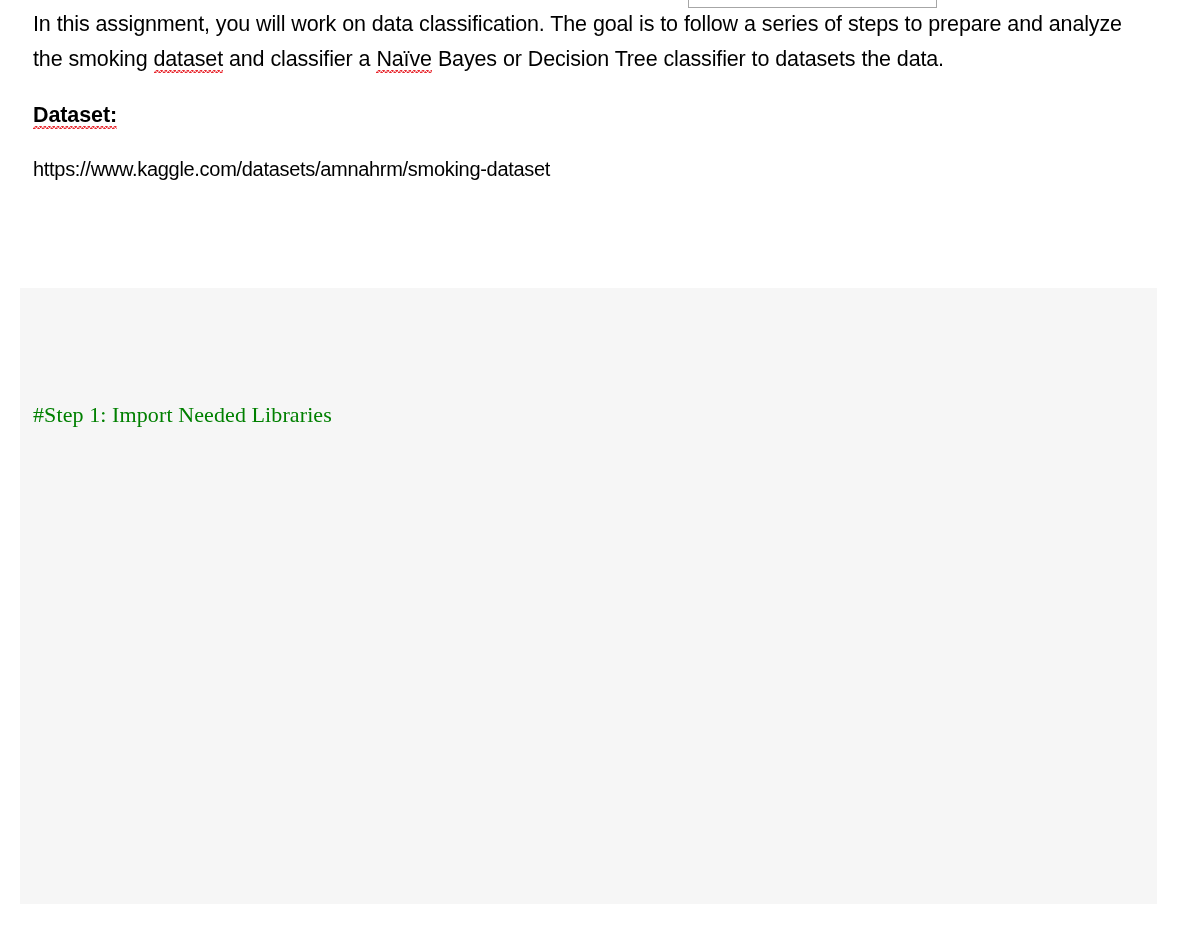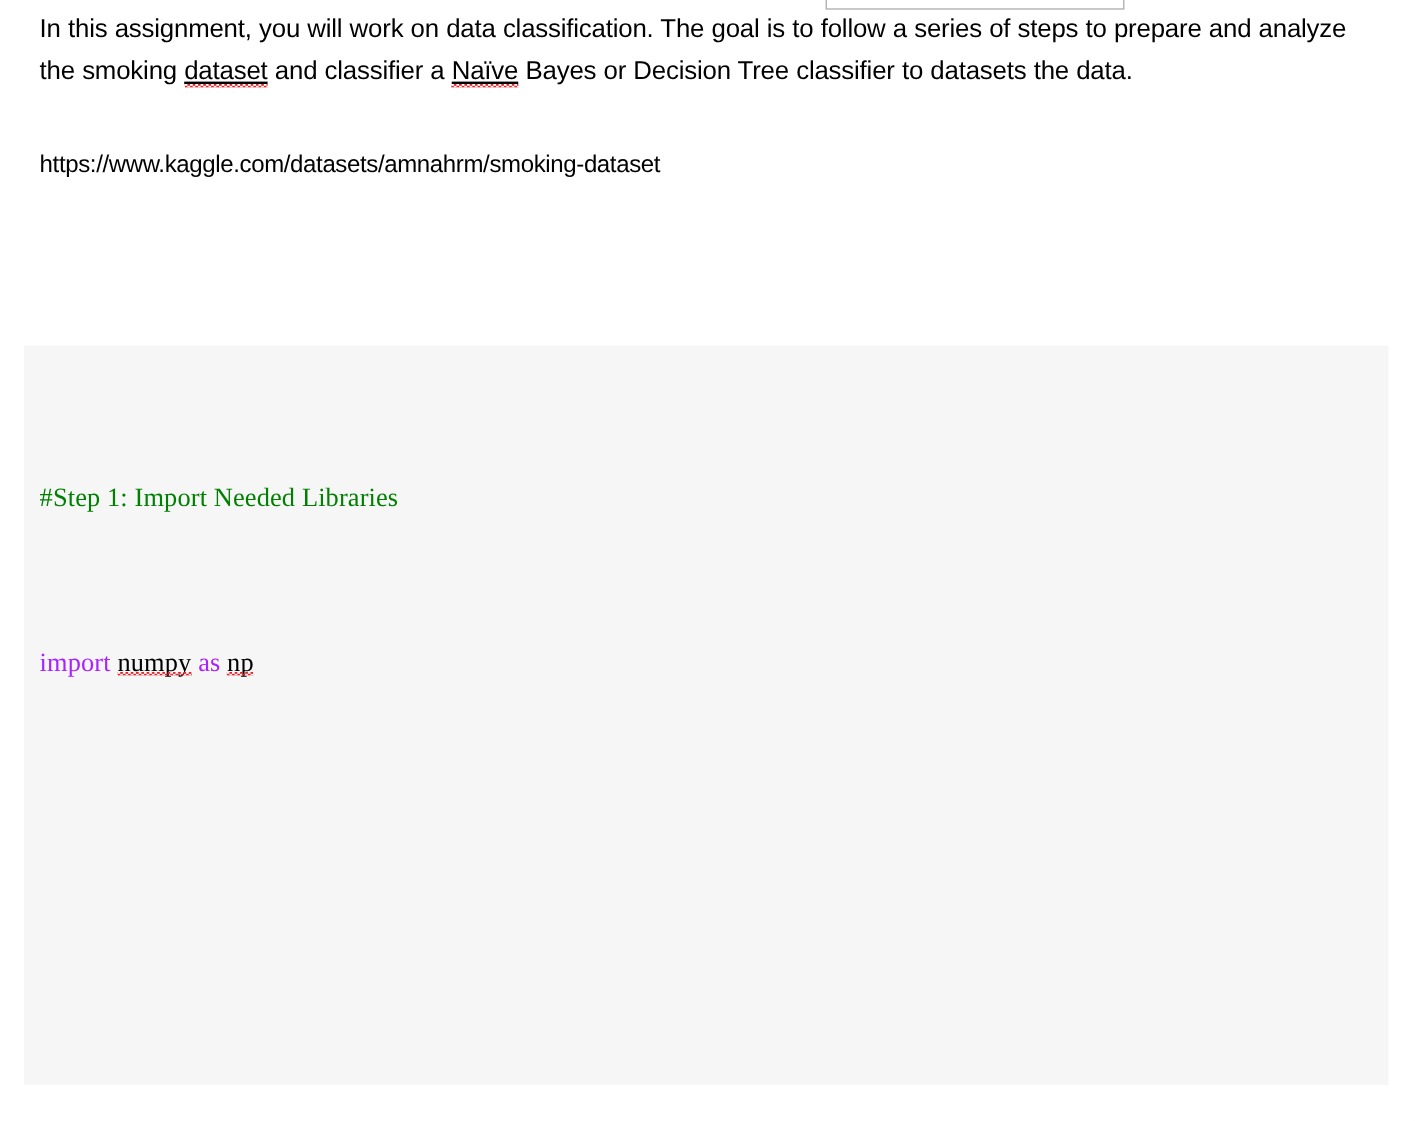--- a/index.html
+++ b/index.html
@@ -63,21 +63,20 @@
     padding: 0 22px 0 33px;
     font-size: 20px;
     line-height: 32px;
     letter-spacing: -0.3px;
   }
 
   
   .sq {
     position: relative;
     white-space: nowrap;
-    text-decoration: underline;
   }
   .sq::after {
     content: "";
     position: absolute;
     left: 0;
     right: 0;
     bottom: -2px;
     height: 3px;
     background-image:
       radial-gradient(circle at 1.1px 2.6px, #e8232a 1.05px, rgba(232,35,42,0) 1.35px),
@@ -134,36 +133,36 @@
 <body>
 
 <div class="top-box"></div>
 
 <div class="doc">
 
   <p class="para first"><span>In this assignment, you will work on data classification. The goal is to follow a series of steps to prepare and analyze the smoking </span><span class="sq">dataset</span><span> and classifier a </span><span class="sq">Naïve</span><span> Bayes or Decision Tree classifier to datasets the data.</span></p>
 
   <div class="spacer-md"></div>
 
+  <p class="heading"><span class="sq">Dataset:</span></p>
 
   <div class="spacer-md"></div>
 
   <p class="url-line">https://www.kaggle.com/datasets/amnahrm/smoking-dataset</p>
 
   <div class="spacer-md"></div>
 
 
 </div>
 
 <div class="code-block">
   <div class="code-inner">
 
     <span class="code-line"><span class="tok-comment">#Step 1: Import Needed Libraries</span></span>
 
-    <span class="code-line"><span class="tok-keyword">import</span><span class="tok-plain"> </span><span class="tok-plain csq">numpy</span><span class="tok-plain"> </span><span class="tok-keyword">as</span><span class="tok-plain"> </span><span class="tok-plain csq">np</span></span>
 
 
 
     
 
     
 
     
 
     

